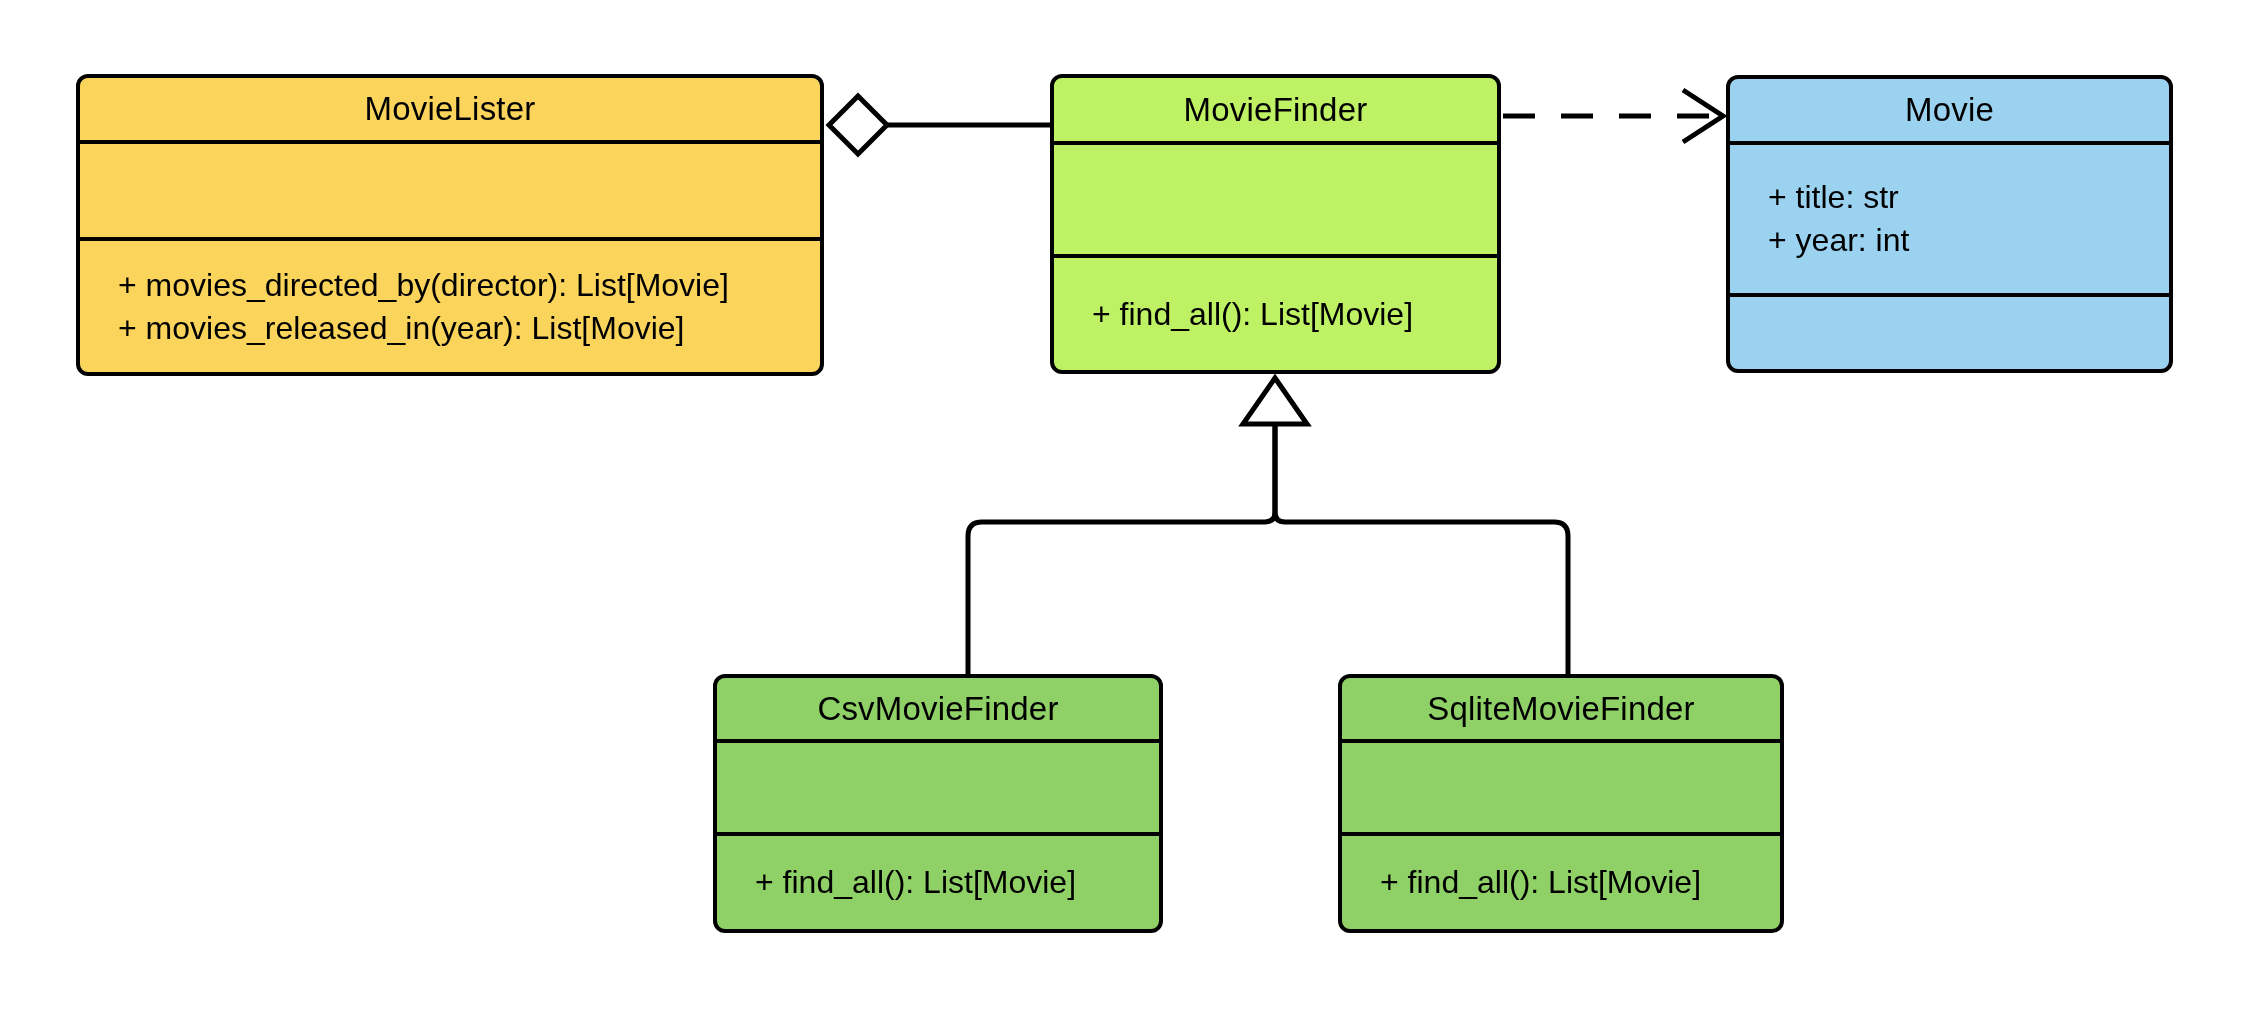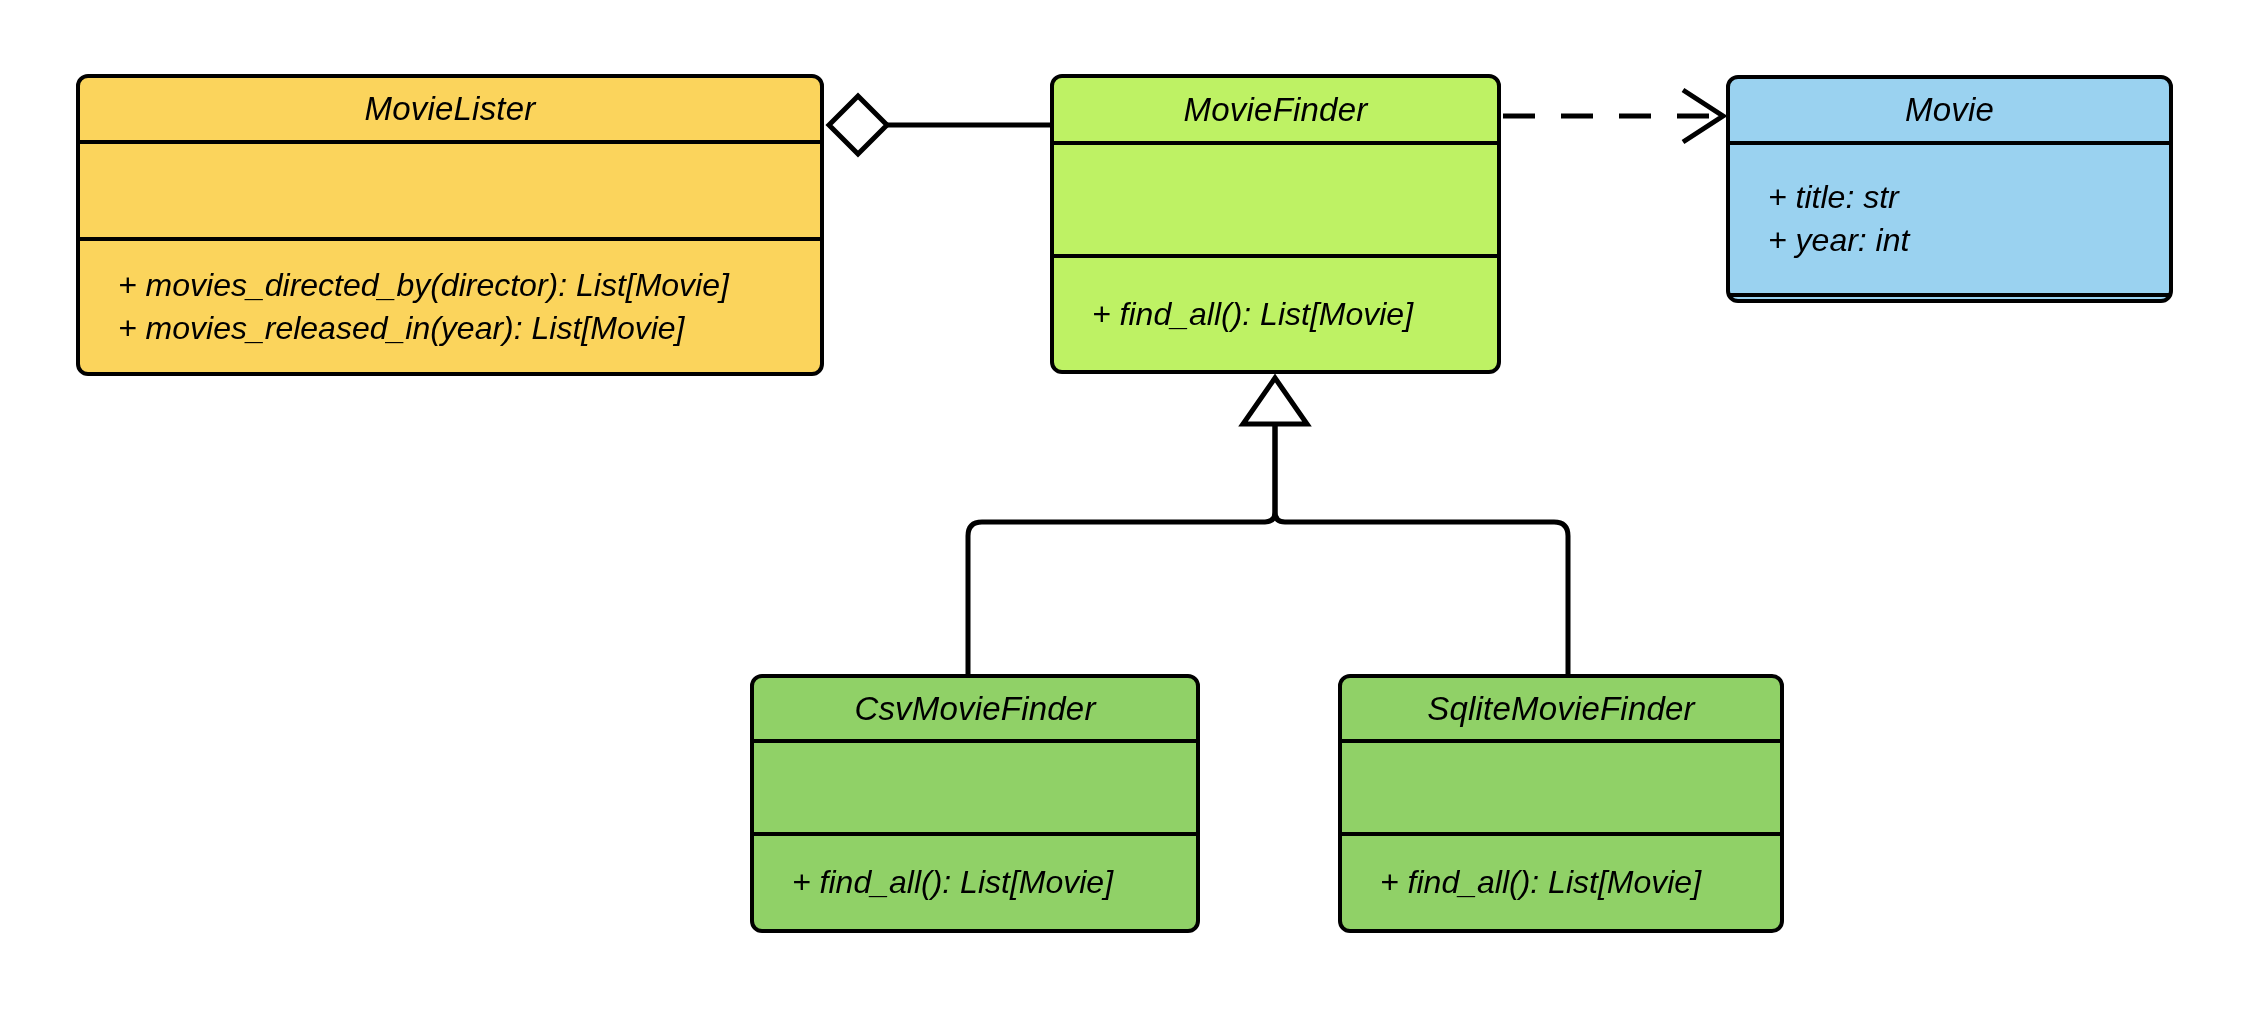--- a/index.html
+++ b/index.html
@@ -22,21 +22,20 @@
     height: 1011px;
   }
   .uml-class {
     position: absolute;
     box-sizing: border-box;
     border: 4px solid #000000;
     border-radius: 12px;
     display: flex;
     flex-direction: column;
     color: #000000;
-    font-style: italic;
   }
   .c-title {
     box-sizing: border-box;
     border-bottom: 4px solid #000000;
     display: flex;
     align-items: center;
     justify-content: center;
     font-size: 33px;
     letter-spacing: 0.2px;
   }
@@ -62,25 +61,25 @@
   }
   
   #cls-movielister { left: 76px;  top: 74px;  width: 748px; height: 302px; }
   #cls-movielister .c-title { height: 66px; }
   #cls-movielister .c-attrs { height: 97px; }
 
   #cls-moviefinder { left: 1050px; top: 74px; width: 451px; height: 300px; }
   #cls-moviefinder .c-title { height: 67px; }
   #cls-moviefinder .c-attrs { height: 113px; }
 
-  #cls-movie { left: 1726px; top: 75px; width: 447px; height: 228px; }
+  #cls-movie { left: 1726px; top: 75px; width: 447px; height: 298px; }
   #cls-movie .c-title { height: 66px; }
   #cls-movie .c-attrs { height: 152px; }
 
-  #cls-csvmoviefinder { left: 750px; top: 674px; width: 450px; height: 259px; }
+  #cls-csvmoviefinder { left: 713px; top: 674px; width: 450px; height: 259px; }
   #cls-csvmoviefinder .c-title { height: 65px; }
   #cls-csvmoviefinder .c-attrs { height: 93px; }
 
   #cls-sqlitemoviefinder { left: 1338px; top: 674px; width: 446px; height: 259px; }
   #cls-sqlitemoviefinder .c-title { height: 65px; }
   #cls-sqlitemoviefinder .c-attrs { height: 93px; }
 
   .stroke-shape { stroke: #000000; fill: none; }
 </style>
 </head>

